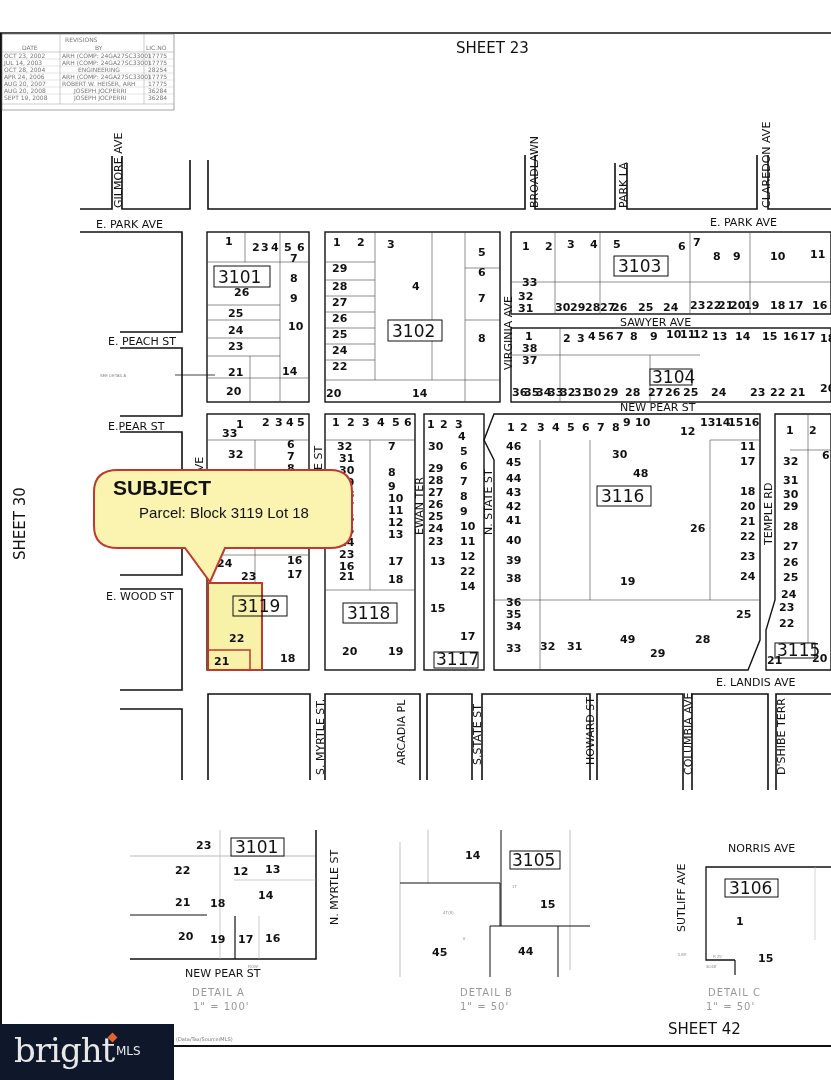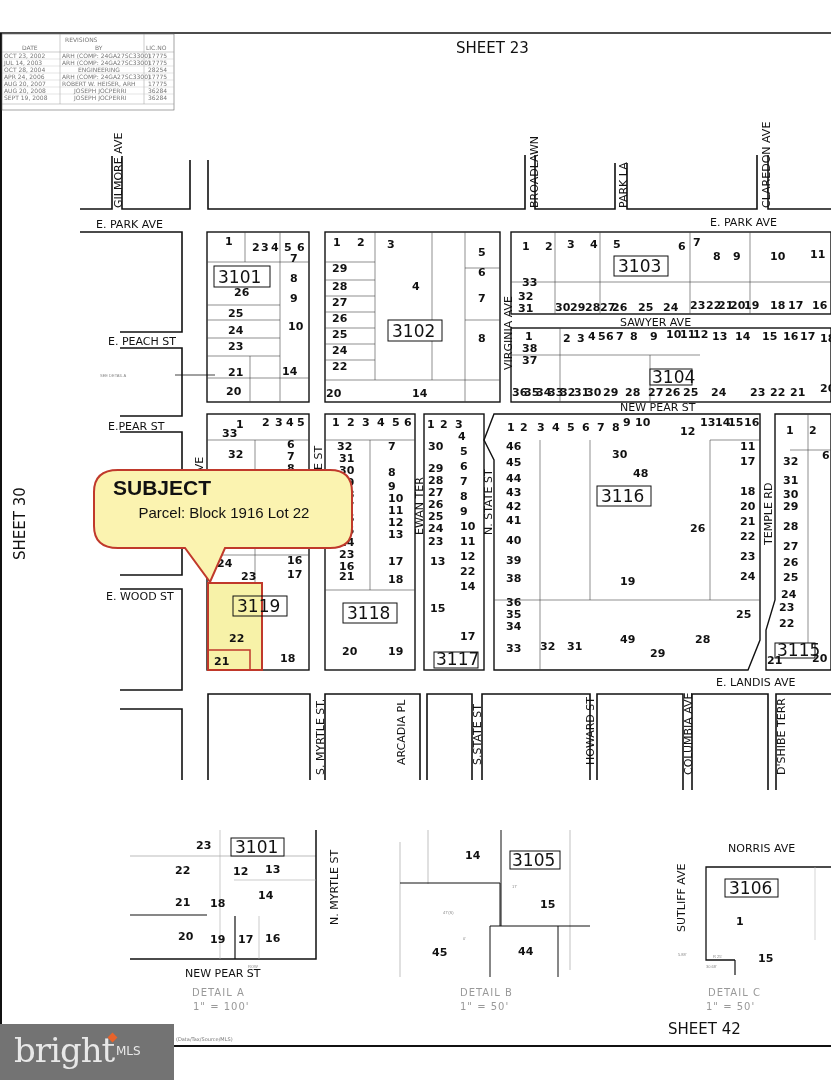--- a/index.html
+++ b/index.html
@@ -10,21 +10,21 @@
   .blk { font-size: 17px; fill: #111; font-family: "DejaVu Sans", sans-serif; }
   .sheet { font-size: 15px; fill: #111; font-family: "DejaVu Sans", sans-serif; }
   .street { font-size: 11px; fill: #111; font-family: "DejaVu Sans", sans-serif; }
   .detail { font-size: 10px; fill: #999; font-family: "DejaVu Sans", sans-serif; letter-spacing: 1px; }
   .rev { font-size: 6px; fill: #777; font-family: "DejaVu Sans", sans-serif; }
 
   .callout { position: absolute; left: 94px; top: 468px; width: 260px; height: 80px; }
   .callout-title { position: absolute; left: 0; width: 260px; top: 8px; text-align: left; font-weight: bold; font-size: 21px; color: #111; font-family: "Liberation Sans", sans-serif; margin-left: 19px; }
   .callout-sub { position: absolute; left: 0; width: 260px; top: 36px; text-align: center; font-size: 15px; color: #111; font-family: "Liberation Sans", sans-serif; }
 
-  .logo { position: absolute; left: 0; top: 1024px; width: 174px; height: 56px; background: #737373; }
+  .logo { position: absolute; left: 0; top: 1024px; width: 174px; height: 56px; background: #0f172a; }
   .logo-bright { position: absolute; left: 14px; top: 6px; font-family: "DejaVu Serif", serif; font-size: 34px; color: #e8e8e8; letter-spacing: -1px; }
   .logo-mls { position: absolute; left: 116px; top: 20px; font-family: "DejaVu Sans", sans-serif; font-size: 12px; color: #e8e8e8; }
   .logo-spark { position: absolute; left: 109px; top: 10px; width: 7px; height: 7px; background: #e8632b; transform: rotate(45deg); }
   .credit { position: absolute; left: 176px; top: 1036px; font-size: 5px; color: #777; font-family: "DejaVu Sans", sans-serif; }
 </style>
 </head>
 <body>
 
 <svg id="map" viewBox="0 0 831 1080" xmlns="http://www.w3.org/2000/svg">
 
@@ -519,21 +519,21 @@
     <text class="tiny" x="706" y="968" font-size="5">30.68'</text>
     <text class="detail" x="708" y="996">DETAIL C</text>
     <text class="detail" x="706" y="1010">1" = 50'</text>
   </g>
 
   <path d="M 118,470 L 330,470 Q 352,470 352,492 L 352,528 Q 352,548 330,548 L 225,548 L 210,582 L 185,548 L 118,548 Q 94,548 94,526 L 94,492 Q 94,470 118,470 Z" fill="#fbf3b0" stroke="#c0392b" stroke-width="2"></path>
 </svg>
 
 <div class="callout">
   <div class="callout-title">SUBJECT</div>
-  <div class="callout-sub">Parcel: Block 1916 Lot 22</div>
+  <div class="callout-sub">Parcel: Block 3119 Lot 18</div>
 </div>
 
 <div class="logo">
   <span class="logo-bright">bright</span>
   <span class="logo-spark"></span>
   <span class="logo-mls">MLS</span>
 </div>
 <div class="credit">(Data/Tax/Source/MLS)</div>
 
 </body></html>

